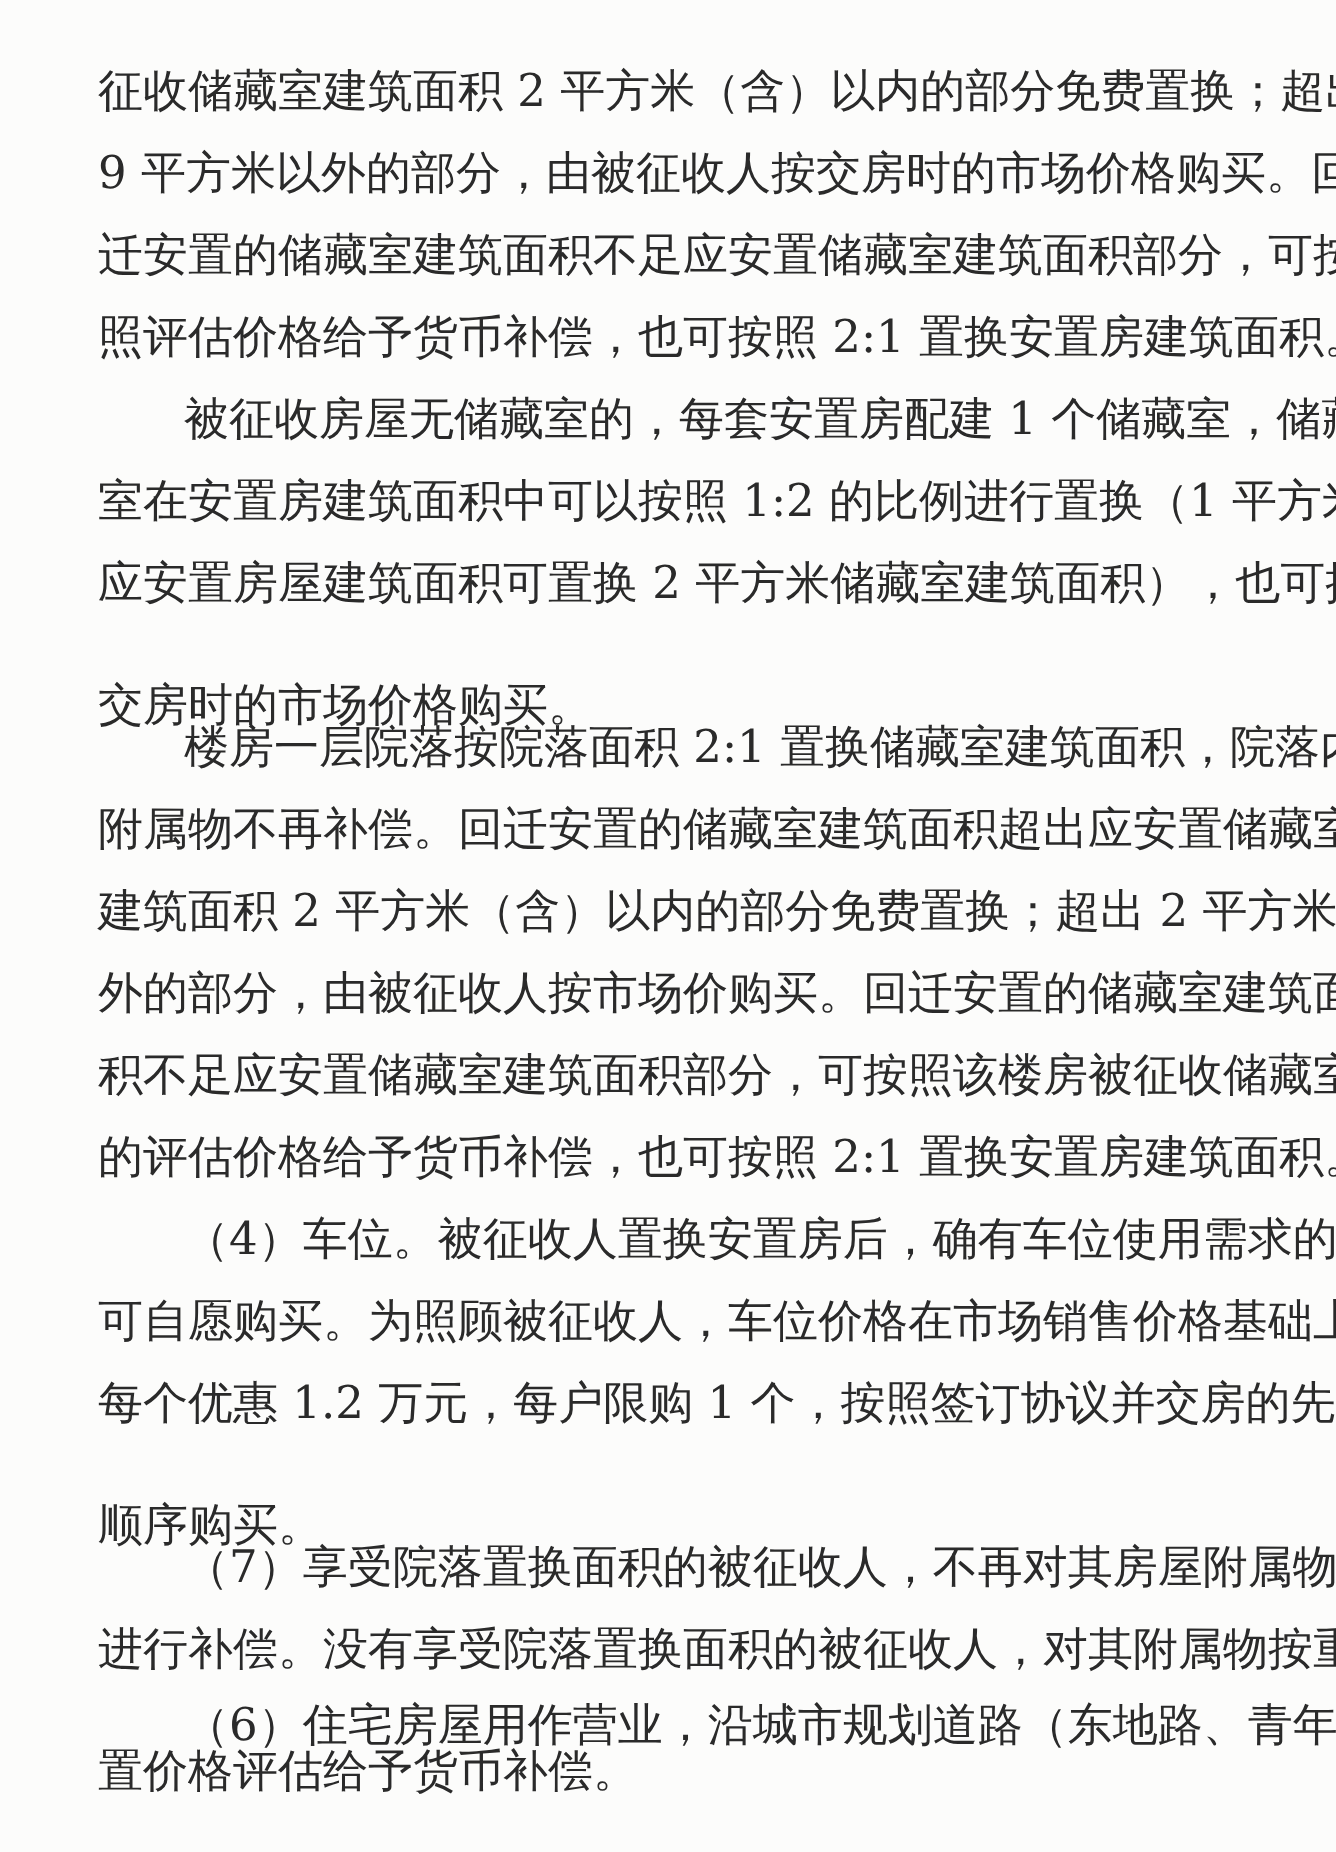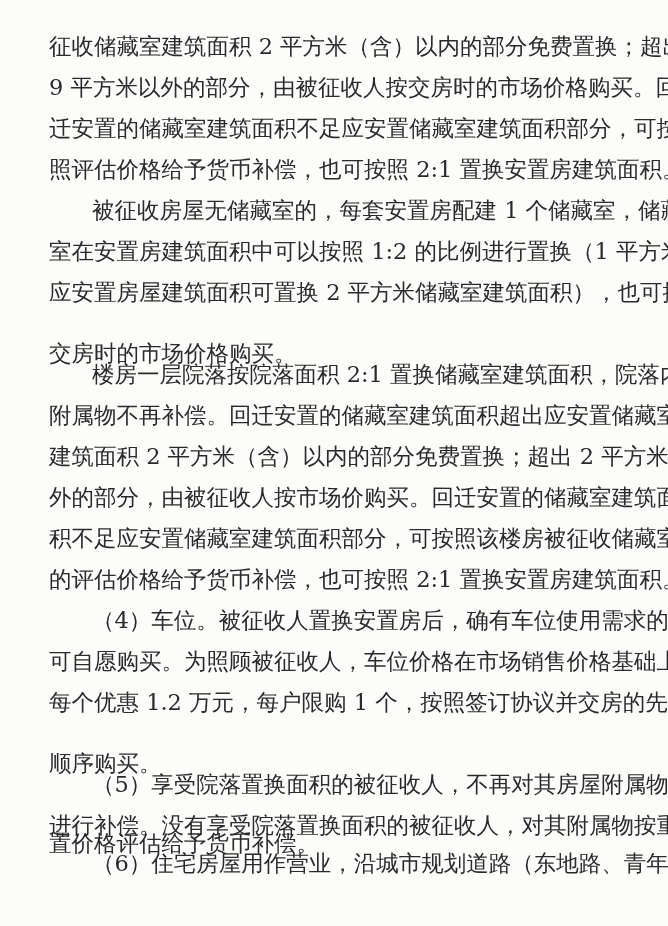--- a/index.html
+++ b/index.html
@@ -73,22 +73,22 @@
   </div>
 
   <div>
     <div class="line indent" style="top:605px">（4）车位。被征收人置换安置房后，确有车位使用需求的，</div>
     <div class="line" style="top:646px">可自愿购买。为照顾被征收人，车位价格在市场销售价格基础上</div>
     <div class="line" style="top:687px">每个优惠 1.2 万元，每户限购 1 个，按照签订协议并交房的先后</div>
     <div class="line last" style="top:728px">顺序购买。</div>
   </div>
 
   <div>
-    <div class="line indent" style="top:769px">（5）享受院落置换面积的被征收人，不再对其房屋附属物</div>
+    <div class="line indent" style="top:769px">（7）享受院落置换面积的被征收人，不再对其房屋附属物</div>
     <div class="line" style="top:810px">进行补偿。没有享受院落置换面积的被征收人，对其附属物按重</div>
-    <div class="line last" style="top:808px">置价格评估给予货币补偿。</div>
+    <div class="line last" style="top:851px">置价格评估给予货币补偿。</div>
   </div>
 
   <div>
     <div class="line indent" style="top:848px">（6）住宅房屋用作营业，沿城市规划道路（东地路、青年</div>
   </div>
 
 </div>
 
 </body></html>

